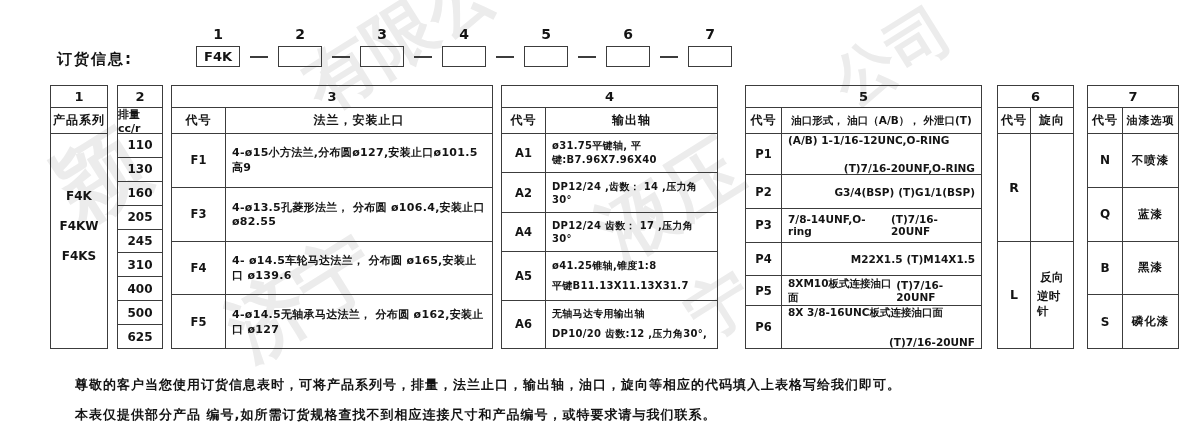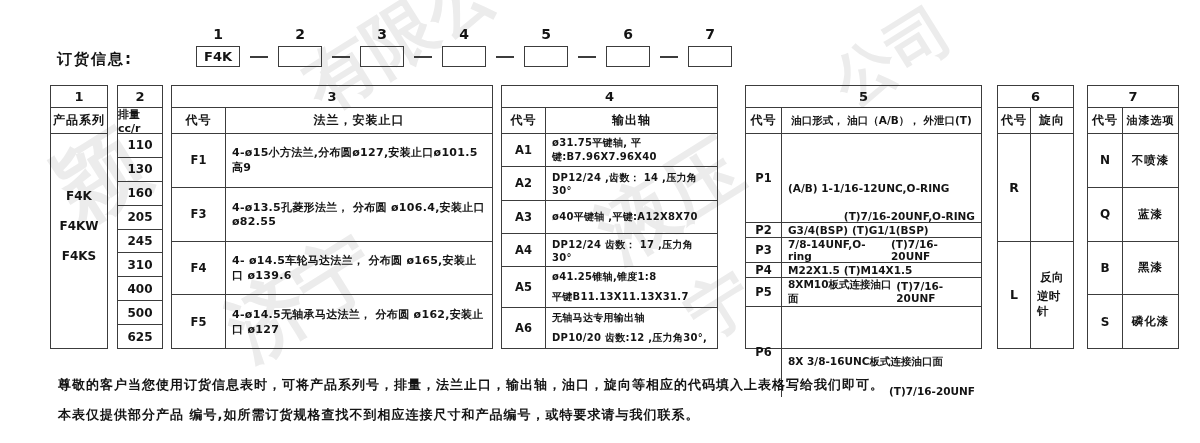--- a/index.html
+++ b/index.html
@@ -69,29 +69,29 @@
 
   
   .series-cell{flex:1;display:flex;flex-direction:column;align-items:center;justify-content:center;gap:16px;
                font-size:12px;font-weight:700;padding-bottom:30px;}
   
   .dval{flex:1;display:flex;align-items:center;justify-content:center;font-size:12px;font-weight:700;}
   .dval:not(:last-child){border-bottom:1px solid var(--bd);}
   
   .two{flex-direction:column;justify-content:center;align-items:flex-start;gap:6px;}
   
-  .pr{justify-content:flex-start;gap:4px;}
-  .pcol{flex-direction:column;align-items:stretch;justify-content:center;gap:16px;margin-top:48px;}
+  .pr{justify-content:flex-end;gap:4px;}
+  .pcol{flex-direction:column;align-items:stretch;justify-content:center;gap:16px;}
   .pcol .l2{text-align:right;}
   
   .rot{flex-direction:column;align-items:center;justify-content:center;gap:4px;font-size:11.5px;}
   .paint{justify-content:center;font-size:11.5px;letter-spacing:1px;}
 
   
-  .note{position:absolute;left:58px;font-size:13px;font-weight:700;letter-spacing:1px;white-space:nowrap;}
+  .note{position:absolute;left:75px;font-size:13px;font-weight:700;letter-spacing:1px;white-space:nowrap;}
   .note1{top:376px;}
   .note2{top:406px;}
 </style>
 </head>
 <body>
 
 <div class="page">
 
   <span class="wm wm1">有限公司</span>
   <span class="wm wm2">公司</span>
@@ -216,24 +216,20 @@
       <div class="g-body">
         <div class="r" style="flex:34">
           <div class="code">A1</div>
           <div class="desc">ø31.75平键轴, 平键:B7.96X7.96X40</div>
         </div>
         <div class="r" style="flex:34">
           <div class="code">A2</div>
           <div class="desc">DP12/24 ,齿数： 14 ,压力角30°</div>
         </div>
         <div class="r" style="flex:34">
-          <div class="code">A3</div>
-          <div class="desc">ø40平键轴 ,平键:A12X8X70</div>
-        </div>
-        <div class="r" style="flex:34">
           <div class="code">A4</div>
           <div class="desc">DP12/24 齿数： 17 ,压力角30°</div>
         </div>
         <div class="r" style="flex:42">
           <div class="code">A5</div>
           <div class="desc two">
             <span>ø41.25锥轴,锥度1:8</span>
             <span>平键B11.13X11.13X31.7</span>
           </div>
         </div>

